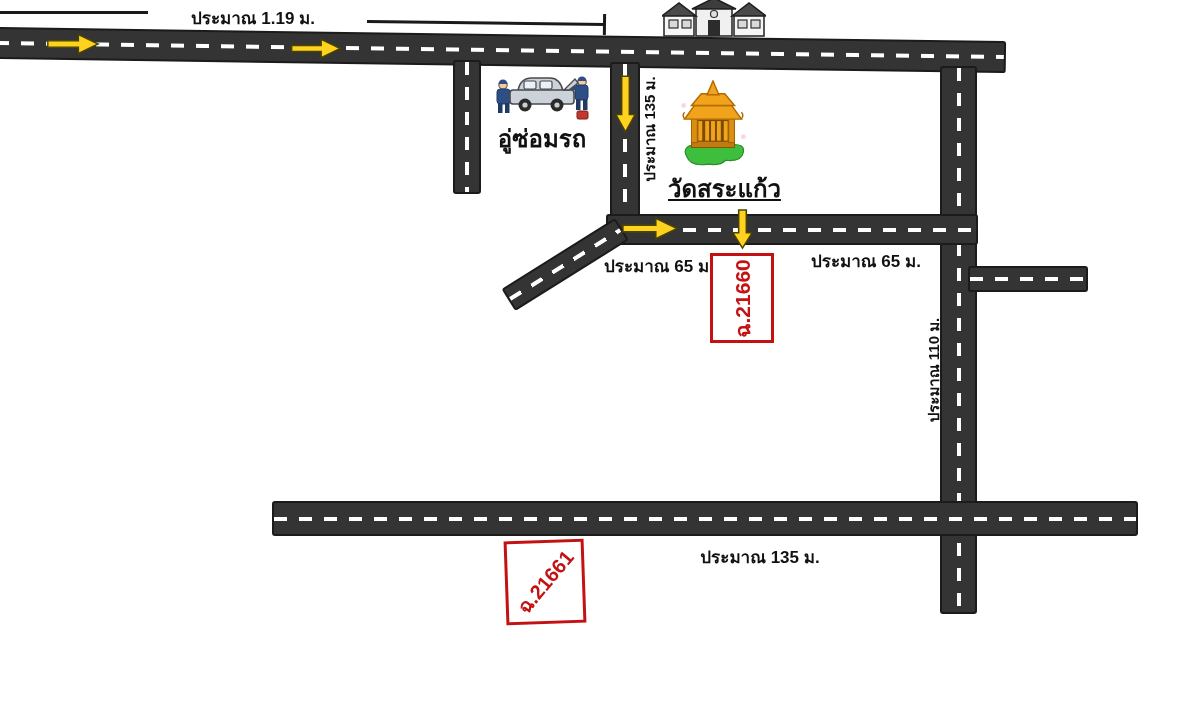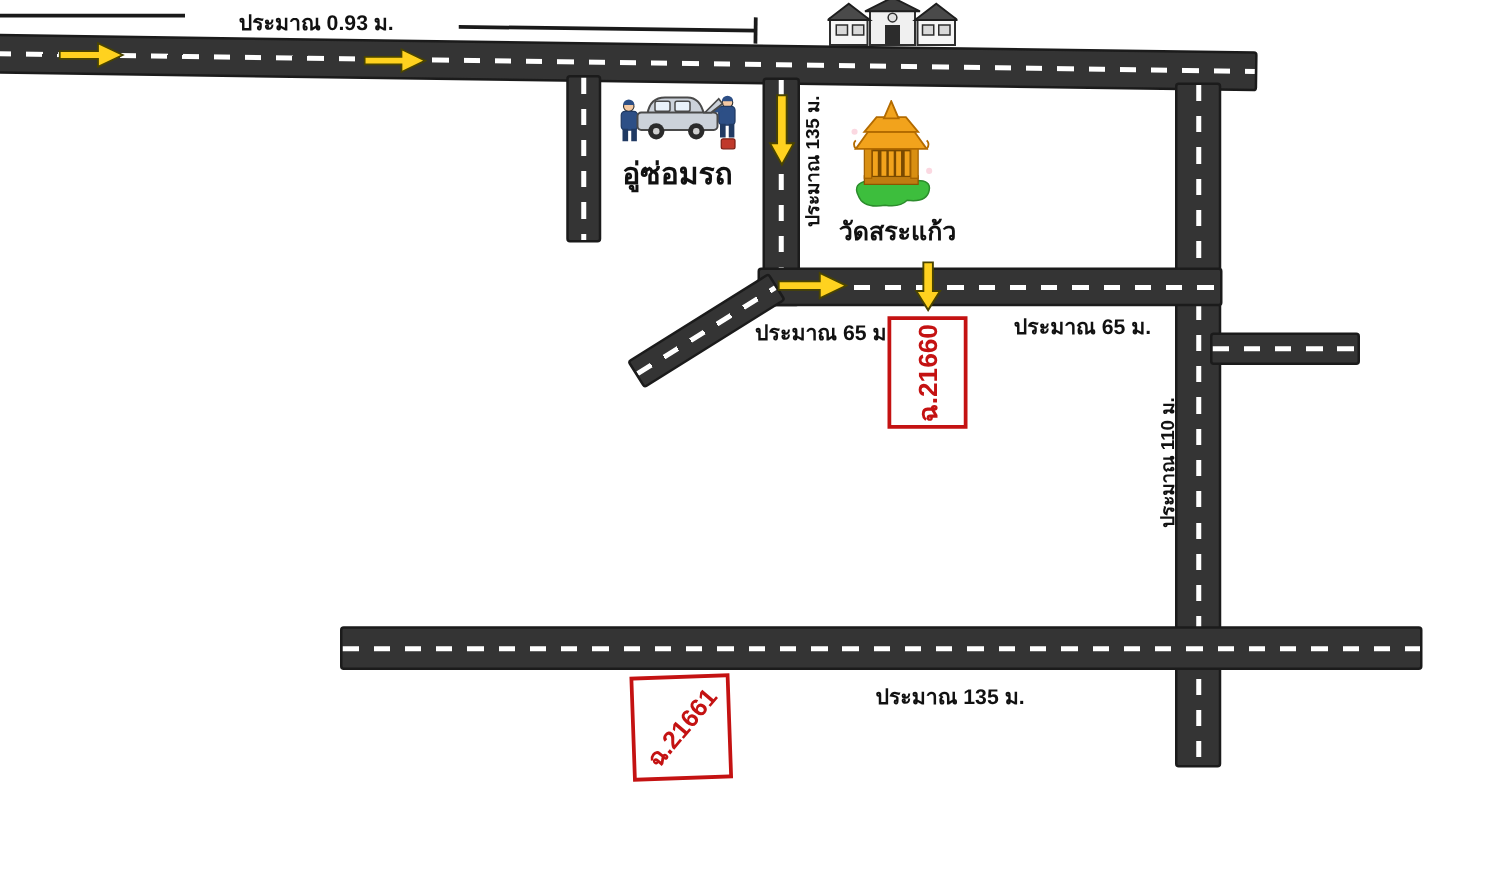--- a/index.html
+++ b/index.html
@@ -17,36 +17,36 @@
     background-image:repeating-linear-gradient(180deg,#ffffff 0 13px,rgba(0,0,0,0) 13px 25px);
     background-size:4px 100%;background-position:center top;background-repeat:no-repeat;
   }
   
   .mline{position:absolute;height:3px;background:#1a1a1a;}
   .mtick{position:absolute;right:-1px;top:-9px;width:3px;height:21px;background:#1a1a1a;}
   
   .lbl{position:absolute;font-weight:bold;color:#111;text-align:center;white-space:nowrap;}
   .lbl-17{font-size:17px;}
   .lbl-18{font-size:24px;}
-  .lbl-19{font-size:20px;}
+  .lbl-19{font-size:24px;text-decoration:underline;}
   .vlbl{position:absolute;font-weight:bold;color:#111;font-size:15px;text-align:center;white-space:nowrap;transform:rotate(-90deg);}
   
   .parcel{position:absolute;border:3px solid #c41212;background:#ffffff;display:flex;align-items:center;justify-content:center;box-sizing:border-box;}
   .parcel span{color:#c41212;font-weight:bold;font-size:21px;white-space:nowrap;}
   
   .icon{position:absolute;}
   svg{display:block;}
 </style>
 </head>
 <body>
 
 <div id="canvas">
 
   <div class="mline" style="left:0;top:11px;width:148px;"></div>
-  <div class="lbl lbl-17" style="left:168px;top:4px;width:170px;">ประมาณ 0.93 ม.</div>
+  <div class="lbl lbl-17" style="left:168px;top:4px;width:170px;">ประมาณ 1.19 ม.</div>
   <div class="mline" style="left:367px;top:20px;width:238px;transform:rotate(0.7deg);transform-origin:0 50%;">
     <div class="mtick"></div>
   </div>
 
   <div class="road-h" style="left:-6px;top:27px;width:1012px;height:32px;transform:rotate(0.8deg);transform-origin:0 50%;"></div>
   <div class="road-v" style="left:453px;top:60px;width:28px;height:134px;"></div>
   <div class="road-v" style="left:610px;top:62px;width:30px;height:183px;"></div>
   <div class="road-v" style="left:940px;top:66px;width:37px;height:548px;"></div>
   <div class="road-h" style="left:606px;top:214px;width:372px;height:31px;"></div>
   <div class="road-diag" style="left:488px;top:216px;width:134px;height:26px;transform:rotate(-32deg);transform-origin:100% 50%;"></div>

